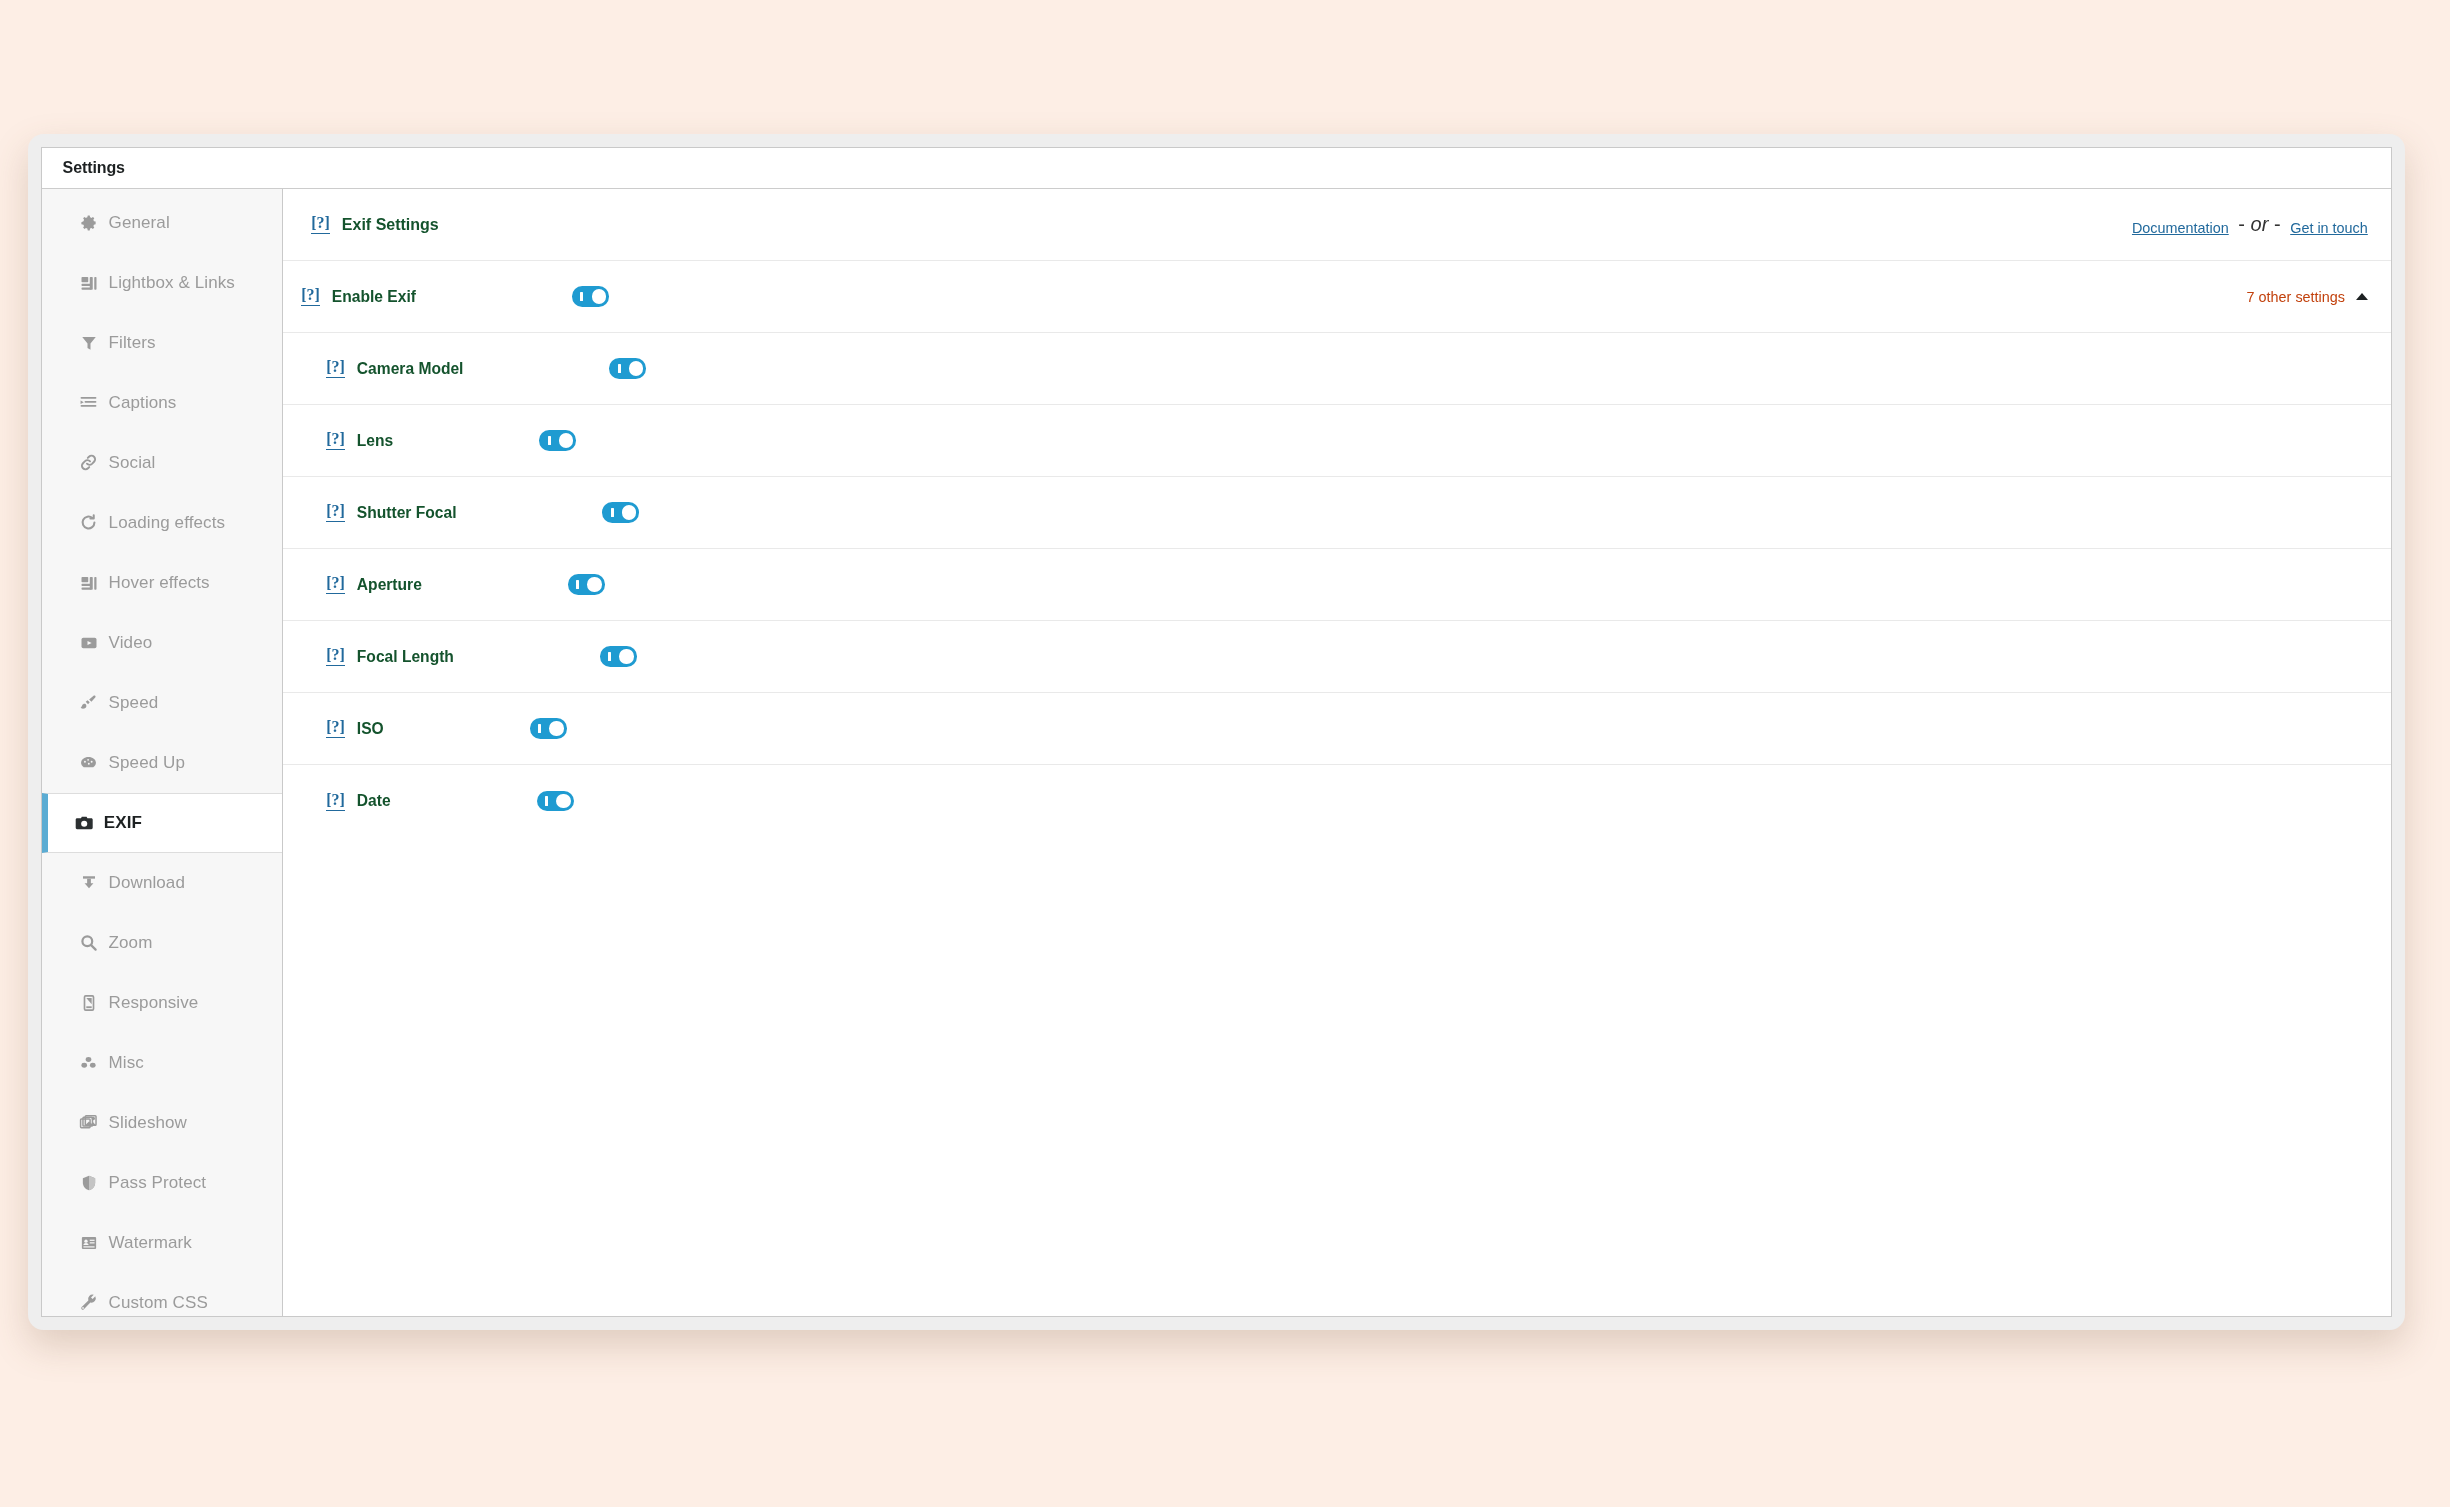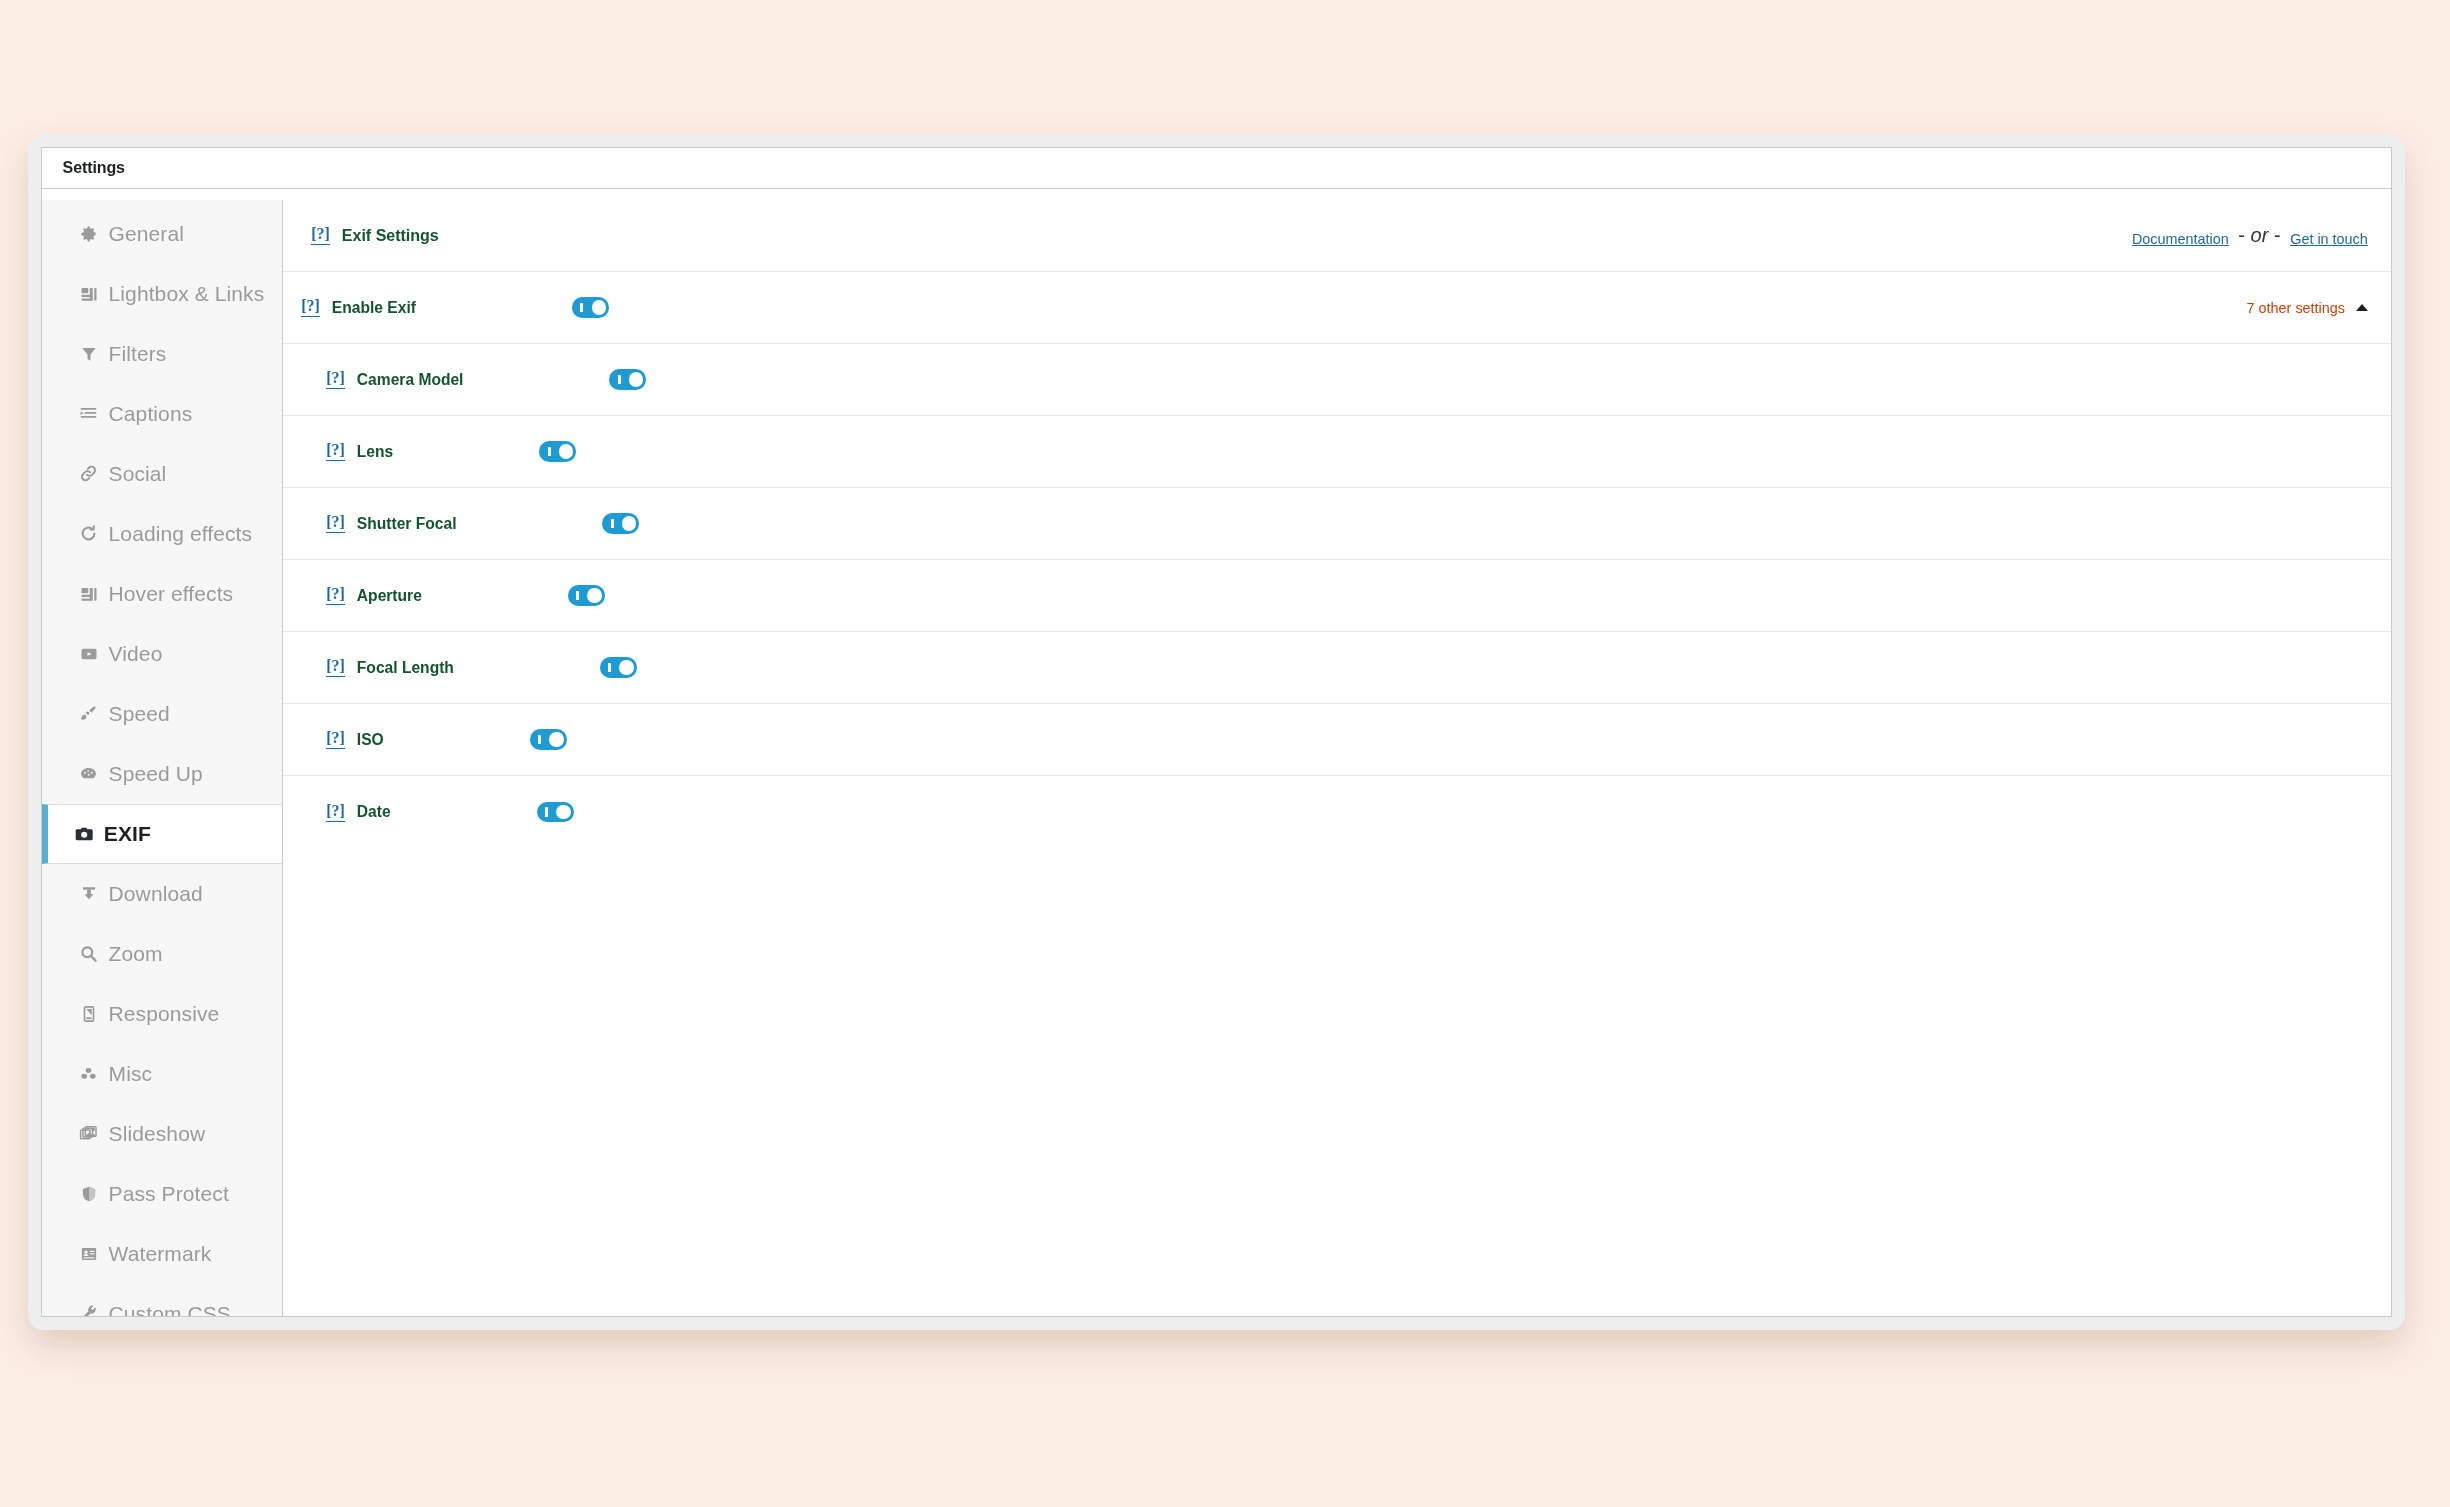--- a/index.html
+++ b/index.html
@@ -30,21 +30,20 @@
   }
 
   .window-inner {
     width: 100%;
     height: 100%;
     background: #ffffff;
     border: 1.2px solid #c9c9c9;
     display: flex;
     flex-direction: column;
     overflow: hidden;
-    gap: 11px;
   }
 
   
   .titlebar {
     height: 41px;
     flex: 0 0 41px;
     background: #ffffff;
     border-bottom: 1.2px solid #cccccc;
     display: flex;
     align-items: center;
@@ -87,21 +86,21 @@
     flex: 0 0 28px;
     width: 28px;
     height: 28px;
     display: flex;
     align-items: center;
     justify-content: center;
     margin-right: 6px;
   }
   .side-item .sicon svg { display: block; }
   .side-item .slabel {
-    font-size: 21px;
+    font-size: 17px;
     color: #9b9b9b;
     letter-spacing: 0.1px;
     white-space: nowrap;
   }
 
   .side-item.active {
     background: #ffffff;
     border-left: 6px solid #5bacd3;
     border-top: 1.2px solid #dddddd;
     border-bottom: 1.2px solid #dddddd;

